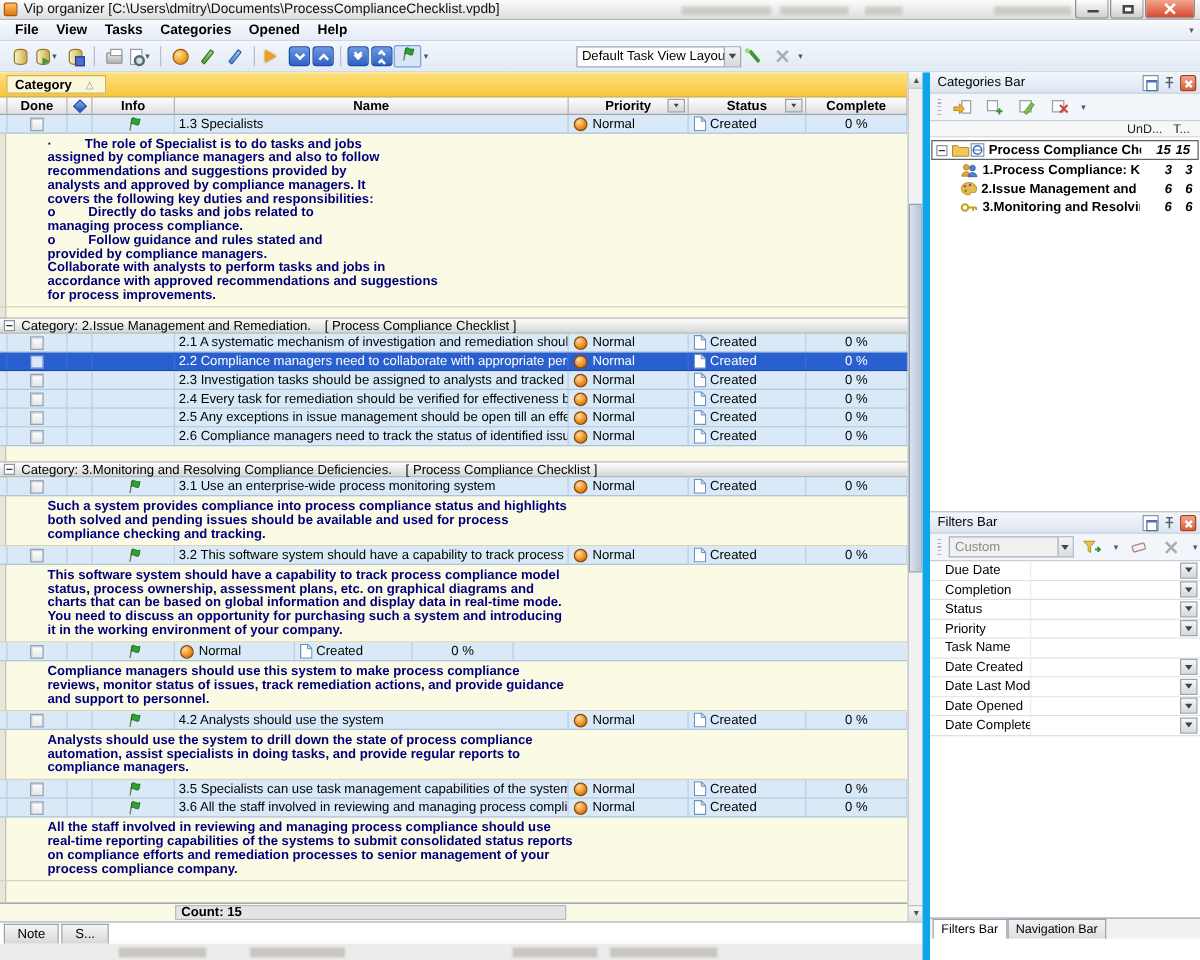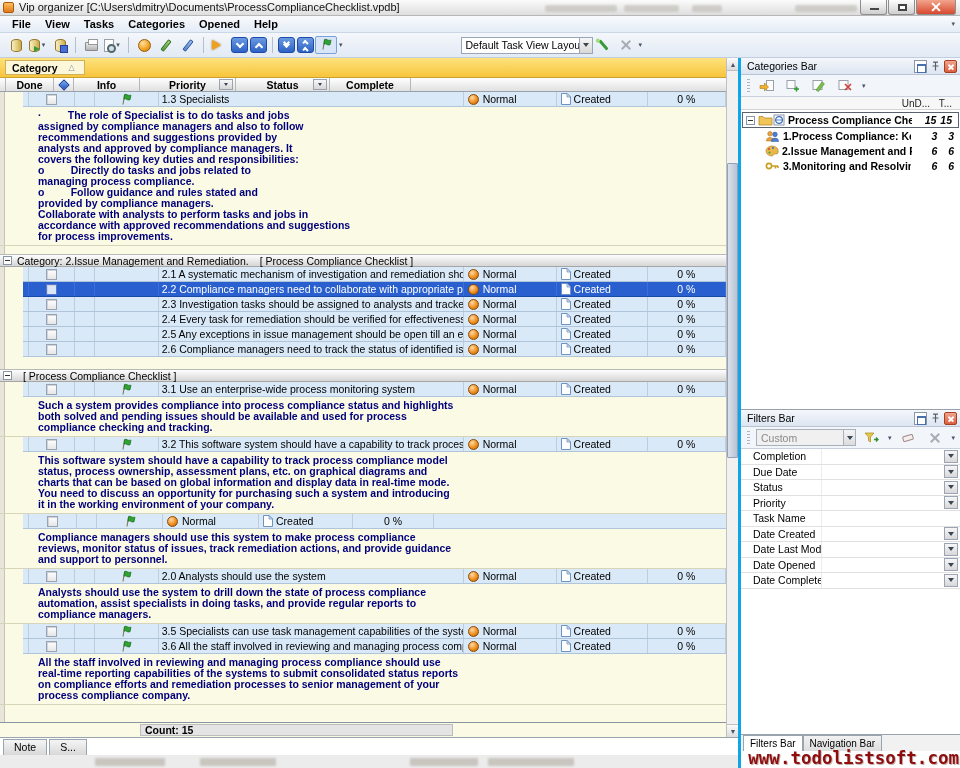--- a/index.html
+++ b/index.html
@@ -52,40 +52,40 @@
   .tri-down { width:0; height:0; border:3px solid transparent; border-top:4px solid #3a4654; margin-top:3px; }
   .wand { width:3px; height:12px; background:#3a9a3a; border-radius:1px; transform:rotate(-40deg); position:relative; }
   .wand::after { content:""; position:absolute; top:-3px; left:-2px; width:4px; height:4px; background:#9ee07a; border-radius:50%; }
   .grayx { position:relative; width:12px; height:12px; }
   .grayx::before,.grayx::after { content:""; position:absolute; left:0; top:5px; width:12px; height:2px; background:#a8adb5; }
   .grayx::before { transform:rotate(45deg); } .grayx::after { transform:rotate(-45deg); }
 
   
   .main { display:flex; height:710px; position:relative; }
   .left { width:738px; position:relative; background:#fff; }
-  .sidebar { width:222px; border-left:3px solid #0ea5e9; display:flex; flex-direction:column; background:#fff; position:relative; }
+  .sidebar { width:222px; border-left:6px solid #0ea5e9; display:flex; flex-direction:column; background:#fff; position:relative; }
 
   
   .goldband { width:726px; height:20px; background:linear-gradient(#fde27c,#f8c53d); border-bottom:1px solid #caa12c; position:relative; }
   .catchip { position:absolute; left:5px; top:2px; height:15px; padding:0 9px 0 6px; background:#fdf7da; border:1px solid #d0b05c; display:flex; align-items:center; gap:11px; font-weight:bold; font-size:10.5px; }
   .sortglyph { font-size:8px; color:#8a93a0; font-weight:normal; }
 
   
   .gridheader { width:726px; height:14px; display:flex; font-size:10.5px; font-weight:bold; background:linear-gradient(#ffffff,#e0e0e0); border-bottom:1px solid #98a2ac; }
   .hcell { border-right:1px solid #b6b6b6; display:flex; align-items:center; justify-content:center; position:relative; height:100%; }
   .c-gut { width:6px; } .c-done { width:48px; } .c-ico { width:20px; } .c-info { width:66px; }
   .c-name { width:315px; } .c-pri { width:96px; } .c-sta { width:94px; } .c-com { width:81px; }
   .diamond { width:8px; height:8px; background:linear-gradient(135deg,#7db0f0,#1a4fc0); border:1px solid #123c9a; transform:rotate(45deg); }
   .hfilter { position:absolute; right:2px; top:1px; width:14px; height:11px; background:linear-gradient(#f8f8f8,#d6d6d6); border:1px solid #9aa4ae; display:flex; align-items:center; justify-content:center; }
   .hfilter .tri-down { border-top-width:3px; border-left-width:2.5px; border-right-width:2.5px; margin-top:2px; }
 
   
   .gridbody { width:726px; height:630px; background:#fbfae5; overflow:hidden; position:relative; }
   .gutterstrip { position:absolute; left:0; top:0; bottom:0; width:5px; background:#e9e5d9; border-right:1px solid #c8c3b2; z-index:0; }
-  .trow { height:15px; display:flex; background:#d9e9f8; border-bottom:1px solid #b0c4da; font-size:10.5px; position:relative; z-index:1;margin-left:23px; }
+  .trow { height:15px; display:flex; background:#d9e9f8; border-bottom:1px solid #b0c4da; font-size:10.5px; position:relative; z-index:1; }
   .trow .cell { border-right:1px solid #bccddf; height:100%; display:flex; align-items:center; overflow:hidden; white-space:nowrap; }
   .trow .c-name { padding-left:3px; }
   .trow .c-com { justify-content:center; }
   .trow .c-done,.trow .c-ico,.trow .c-info { justify-content:center; }
   .trow.sel { background:#2a5fd0; color:#fff; border-bottom-color:#1b49a8; }
   .trow.sel .cell { border-right-color:#3d6ed8; }
   .cb { width:11px; height:11px; background:linear-gradient(#ffffff,#e6e6e6); border:1px solid #98a2b0; box-shadow:inset 1px 1px 0 #d0d4da; }
   .trow.sel .cb { background:#dce6f8; border-color:#5577cc; }
   .sphere { width:11px; height:11px; border-radius:50%; background:radial-gradient(circle at 35% 30%,#ffd9a6,#f09020 55%,#b05e00); border:1px solid #8a4a00; margin:0 4px 0 4px; flex:none; }
   .ptxt { white-space:nowrap; }
@@ -264,20 +264,21 @@
           <span class="sortglyph">△</span>
         </div>
       </div>
       <div class="gridheader">
         <div class="hcell c-gut"></div>
         <div class="hcell c-done">Done</div>
         <div class="hcell c-ico">
             <span class="diamond"></span>
           </div>
         <div class="hcell c-info">Info</div>
+        <div class="hcell c-name">Name</div>
         <div class="hcell c-pri">
             <span>Priority</span>
           <span class="hfilter">
               <span class="tri-down"></span>
             </span>
           </div>
         <div class="hcell c-sta">
             <span>Status</span>
           <span class="hfilter">
               <span class="tri-down"></span>
@@ -469,20 +470,21 @@
                   <path d="M6,0.5 l3.5,3.5 h-3.5 z" fill="#d6e4f4" stroke="#6f93c0" stroke-width="0.8"></path>
                 </svg>
               </div>
               <div class="ptxt">Created</div>
             </div>
             <div class="cell c-com">0 %</div>
           </div>
           <div class="gap g12"></div>
           <div class="band">
             <div class="collapsebox"></div>
+            <div class="bandtext">Category: 3.Monitoring and Resolving Compliance Deficiencies.</div>
             <div class="bandsuffix">[ Process Compliance Checklist ]</div>
           </div>
           <div class="trow">
             <div class="cell c-gut"></div>
             <div class="cell c-done">
               <div class="cb"></div>
             </div>
             <div class="cell c-ico"></div>
             <div class="cell c-info">
               <div class="flagwrap">
@@ -585,21 +587,21 @@
             </div>
             <div class="cell c-ico"></div>
             <div class="cell c-info">
               <div class="flagwrap">
                 <svg width="13" height="12" viewBox="0 0 13 12">
                   <path d="M3,11.5 L4.6,1.6" stroke="#7a7a58" stroke-width="1.1" fill="none"></path>
                   <path d="M4.6,1.6 C6.5,0.2 7.2,3.2 11,2.2 L10,6.8 C6.8,7.8 6.2,4.8 4,6.2 Z" fill="#2fa32f" stroke="#15681a" stroke-width="0.7"></path>
                 </svg>
               </div>
             </div>
-            <div class="cell c-name">2.0 Analysts should use the system</div>
+            <div class="cell c-name">4.2 Analysts should use the system</div>
             <div class="cell c-pri">
               <div class="sphere"></div>
               <div class="ptxt">Normal</div>
             </div>
             <div class="cell c-sta">
               <div class="docwrap">
                 <svg width="10" height="12" viewBox="0 0 10 12">
                   <path d="M0.5,0.5 h5.5 l3.5,3.5 v7.5 h-9 z" fill="#fff" stroke="#6f93c0"></path>
                   <path d="M6,0.5 l3.5,3.5 h-3.5 z" fill="#d6e4f4" stroke="#6f93c0" stroke-width="0.8"></path>
                 </svg>
@@ -836,28 +838,28 @@
                 <rect x="2" y="3.5" width="10" height="5" rx="1" transform="rotate(-16 7 6)" fill="#f6efed" stroke="#a08888"></rect>
               </svg>
             </span>
           <span class="tbtn">
               <span class="grayx"></span>
             </span>
           <span class="mini">▾</span>
         </div>
         <div class="frows">
             <div class="frow">
-              <div class="flabel">Completion</div>
+              <div class="flabel">Due Date</div>
               <div class="fvalue"></div>
               <div class="fbtn">
                 <div class="tri-down"></div>
               </div>
             </div>
             <div class="frow">
-              <div class="flabel">Due Date</div>
+              <div class="flabel">Completion</div>
               <div class="fvalue"></div>
               <div class="fbtn">
                 <div class="tri-down"></div>
               </div>
             </div>
             <div class="frow">
               <div class="flabel">Status</div>
               <div class="fvalue"></div>
               <div class="fbtn">
                 <div class="tri-down"></div>
@@ -906,14 +908,13 @@
       </div>
 
       <div class="righttabs">
         <span class="rtab active">Filters Bar</span>
         <span class="rtab">Navigation Bar</span>
       </div>
       <div class="sidefill"></div>
     </div>
   </div>
 
-  <div class="watermark">www.todolistsoft.com</div>
 </div>
 
 </body></html>

